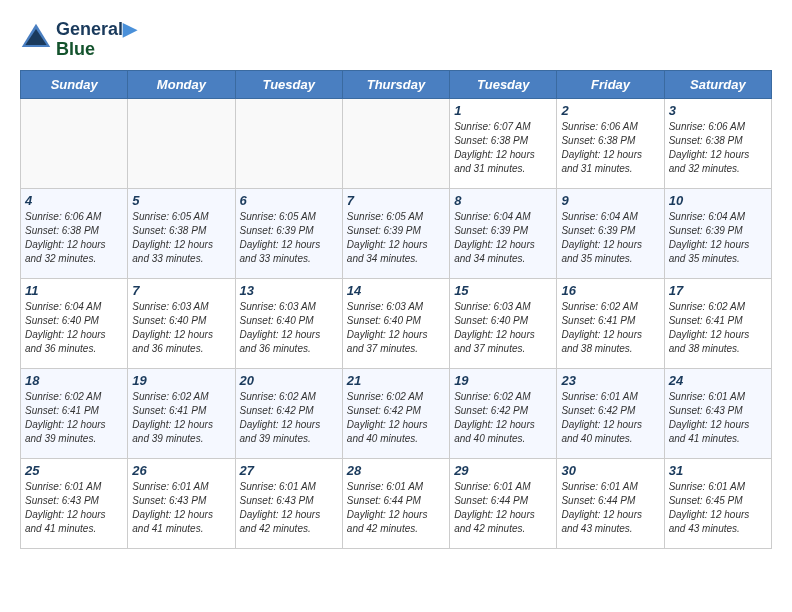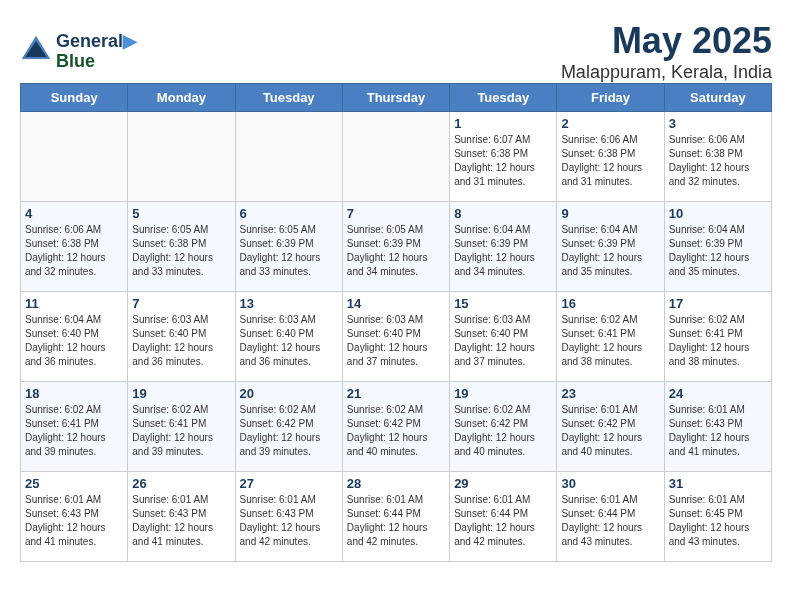--- a/index.html
+++ b/index.html
@@ -6,21 +6,22 @@
     body {
       font-family: Arial, sans-serif;
       background: #fff;
       width: 792px;
       min-height: 612px;
       padding: 20px;
     }
     .header {
       display: flex;
       justify-content: space-between;
-      align-items: center;
+      align-items: flex-end;
+      margin-bottom: 10px;
     }
     .logo {
       display: flex;
       align-items: center;
     }
     .logo-text {
       font-size: 18px;
       font-weight: bold;
       color: #1a3a5c;
       line-height: 1.1;
@@ -44,20 +45,21 @@
       color: #1a3a5c;
     }
     .location {
       font-size: 18px;
       color: #333;
     }
     table {
       width: 100%;
       border-collapse: collapse;
       font-size: 11px;
+      font-style: italic;
     }
     thead tr th {
       background: #4a7fc1;
       color: #fff;
       padding: 6px 4px;
       font-size: 13px;
       font-weight: bold;
       border: 1px solid #3a6aa0;
     }
     tbody tr td {
@@ -96,24 +98,20 @@
   <div class="logo">
     <svg class="logo-icon" viewBox="0 0 36 36">
       <polygon points="18,2 34,28 2,28" fill="#4a7fc1"></polygon>
       <polygon points="18,8 30,26 6,26" fill="#1a3a5c"></polygon>
     </svg>
     <div class="logo-text">
       <div>General<span>▶</span></div>
       <div style="color:#14532d;">Blue</div>
     </div>
   </div>
-  <div class="title-block">
-    <div class="month-title">May 2025</div>
-    <div class="location">Malappuram, Kerala, India</div>
-  </div>
 </div>
 
 <table>
   <thead>
     <tr>
     <th>Sunday</th>
         <th>Monday</th>
         <th>Tuesday</th>
         <th>Thursday</th>
         <th>Tuesday</th>

